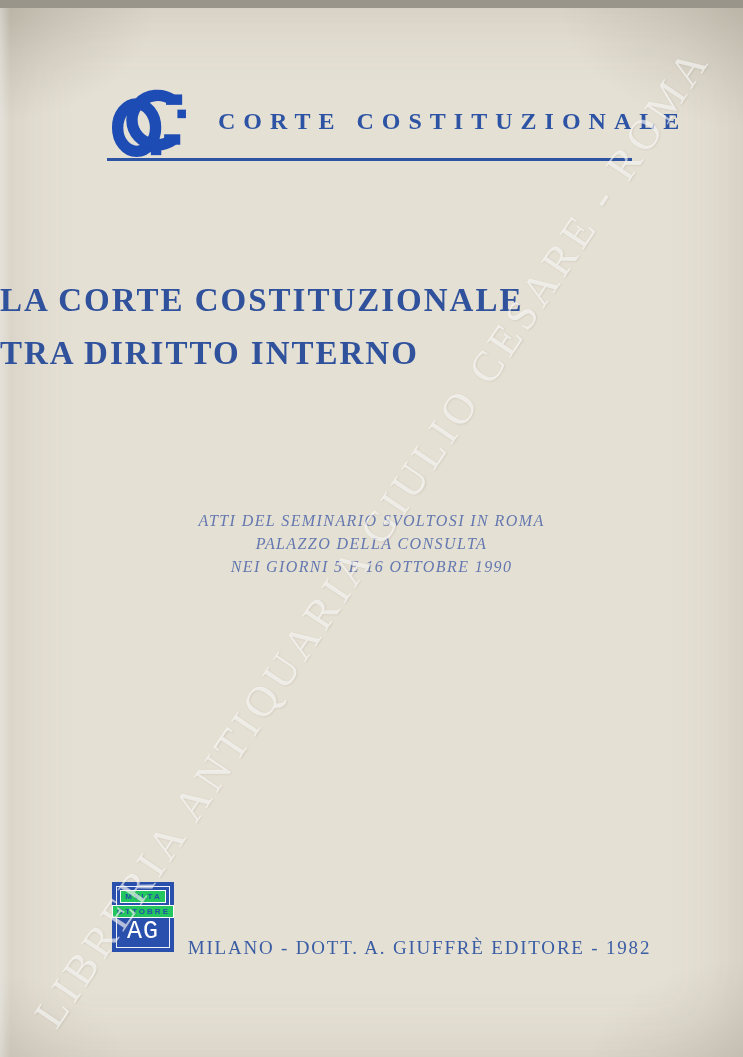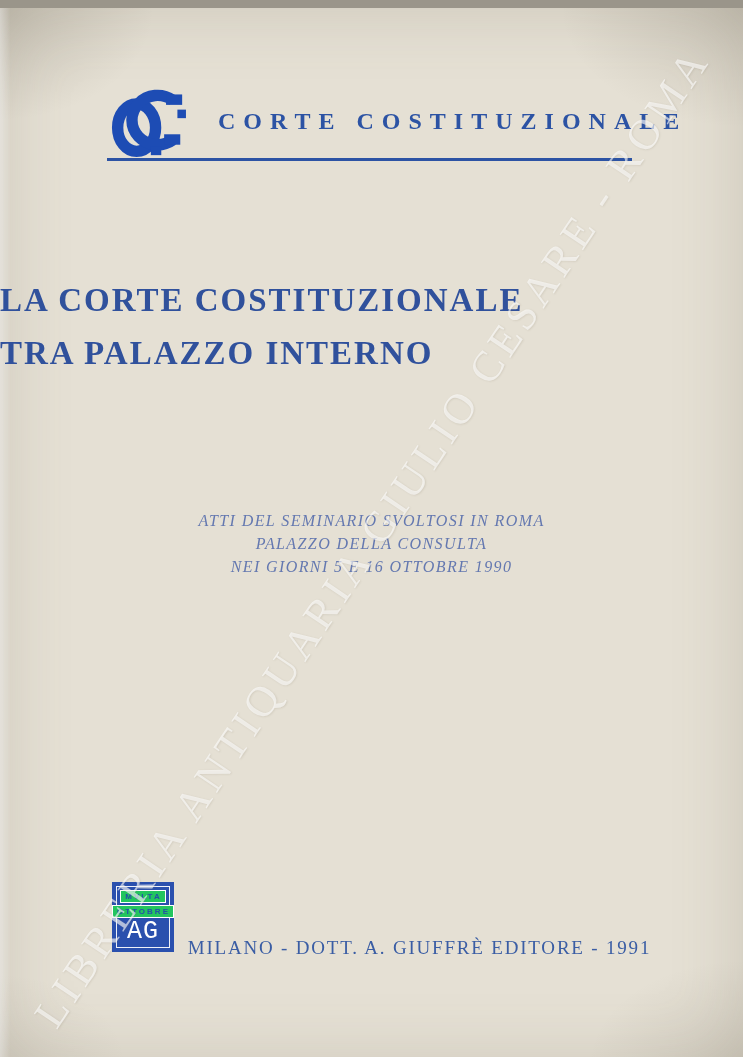--- a/index.html
+++ b/index.html
@@ -148,34 +148,34 @@
         <rect x="76" y="27" width="9" height="9"></rect>
         <rect x="48" y="66" width="11" height="9"></rect>
       </g>
     </svg>
     <div class="org-name">CORTE COSTITUZIONALE</div>
   </div>
   <div class="header-rule"></div>
 
   <div class="title-block">
     <div>LA CORTE COSTITUZIONALE</div>
-    <div>TRA PALAZZO INTERNO</div>
+    <div>TRA DIRITTO INTERNO</div>
   </div>
 
   <div class="subtitle-block">
     <div>ATTI DEL SEMINARIO SVOLTOSI IN ROMA</div>
     <div>PALAZZO DELLA CONSULTA</div>
     <div>NEI GIORNI 5 E 16 OTTOBRE 1990</div>
   </div>
 
   <div class="giuffre-logo">
     <div class="giuffre-inner">
       <div class="motto-box">MVLTA</div>
       <div class="motto-box">OTTOBRE</div>
       <div class="logo-initials">AG</div>
     </div>
   </div>
 
-  <div class="imprint-line">MILANO - DOTT. A. GIUFFRÈ  EDITORE - 1991</div>
+  <div class="imprint-line">MILANO - DOTT. A. GIUFFRÈ  EDITORE - 1982</div>
 
   <div class="watermark">LIBRERIA ANTIQUARIA GIULIO CESARE - ROMA</div>
 
 </div>
 
 </body></html>

